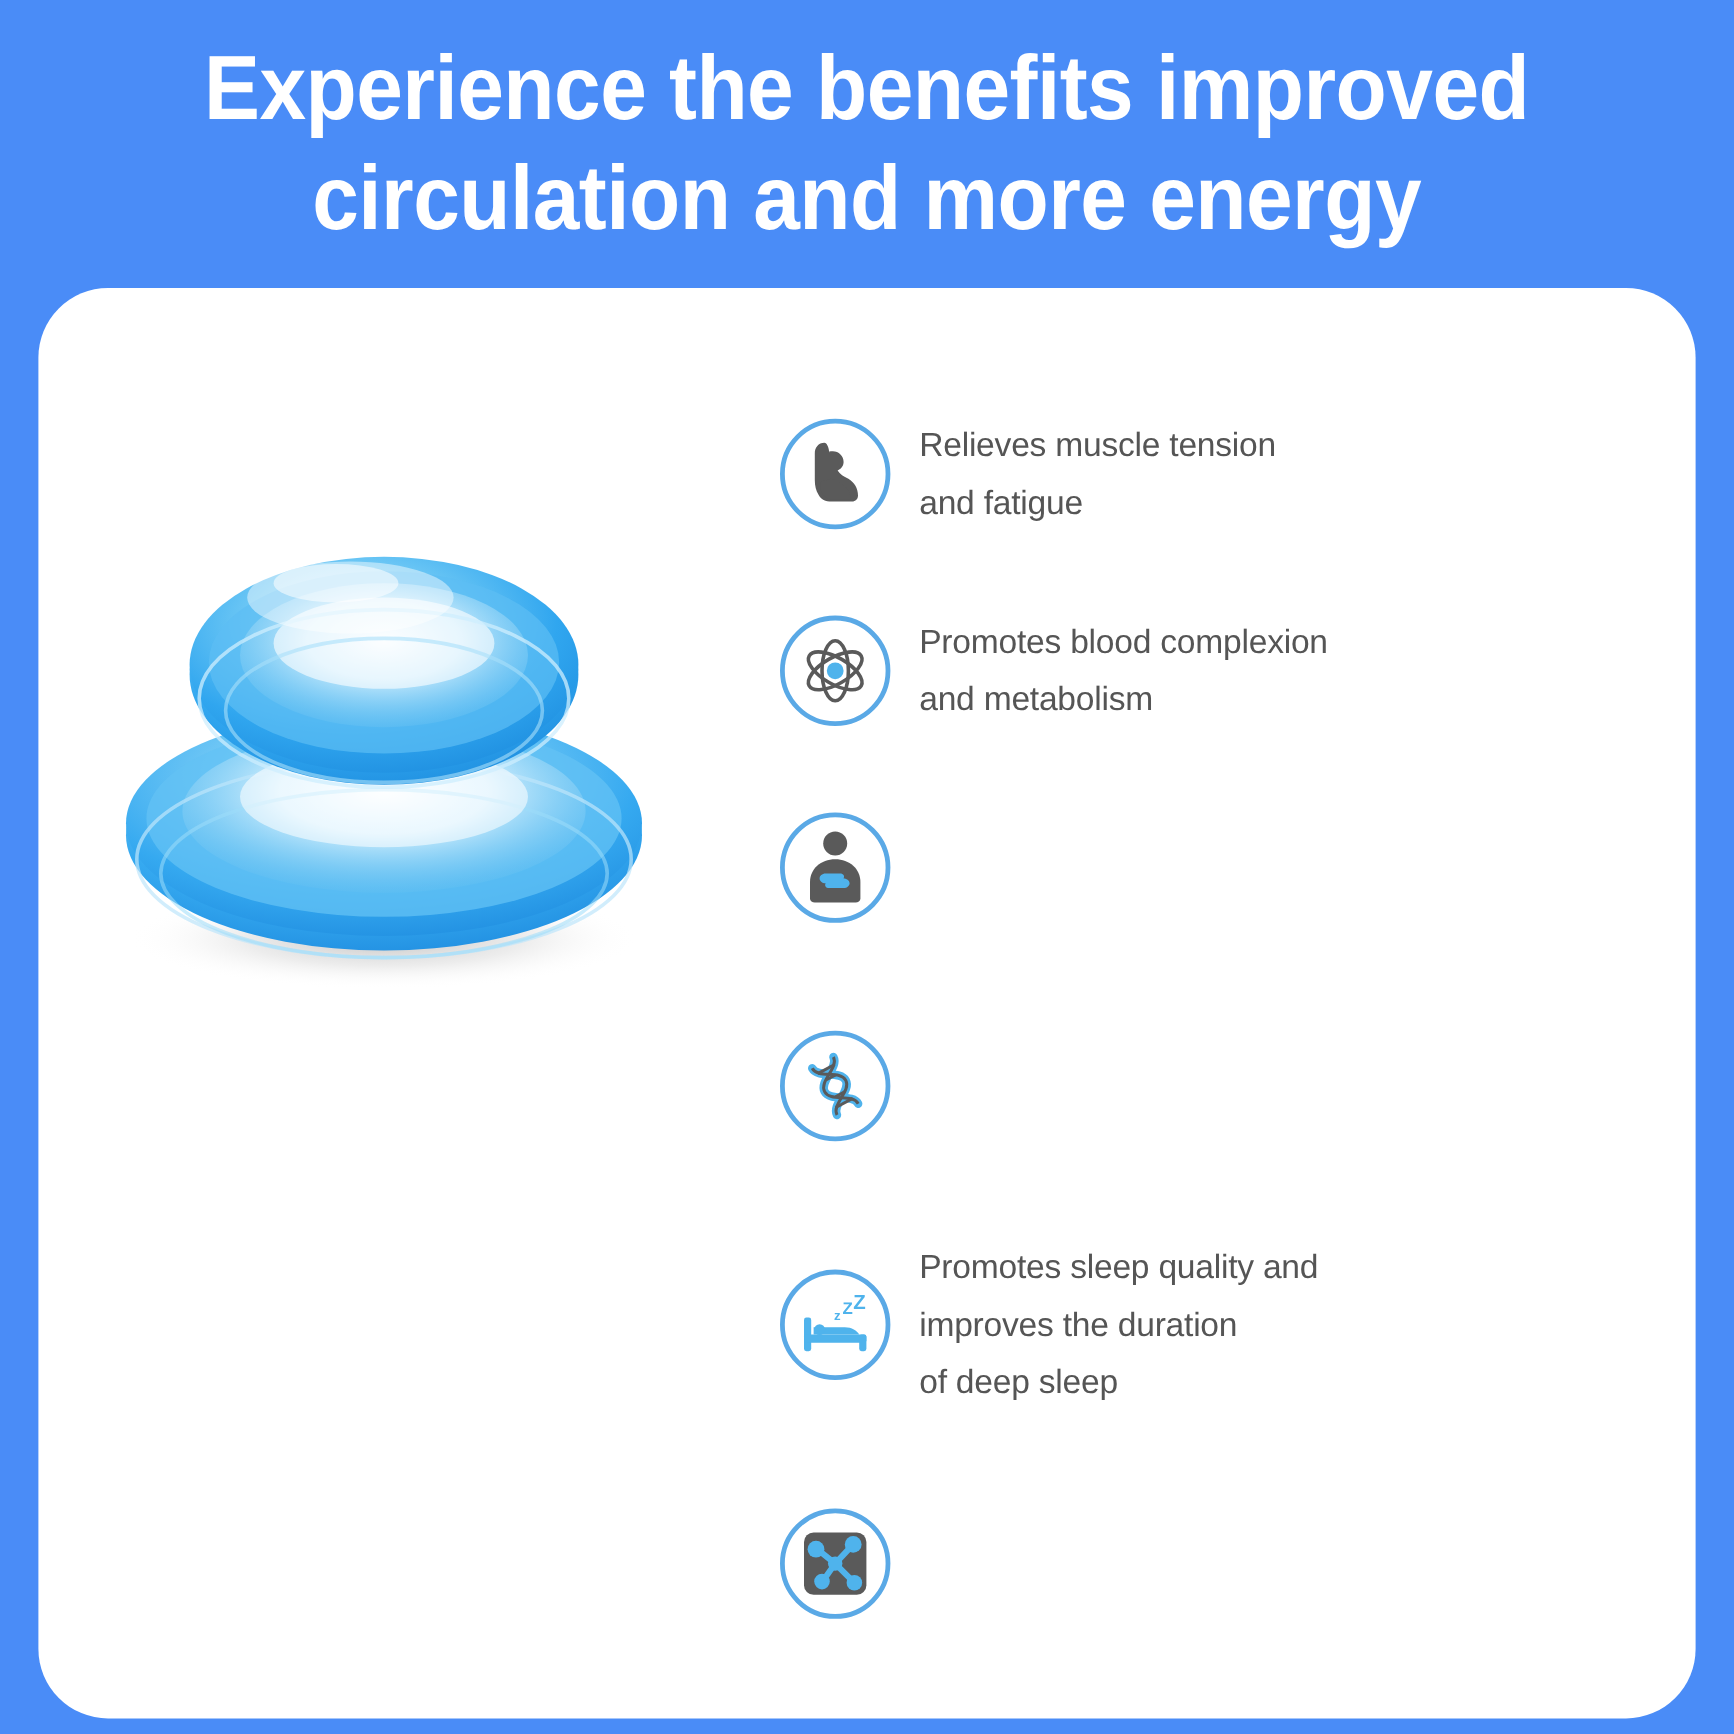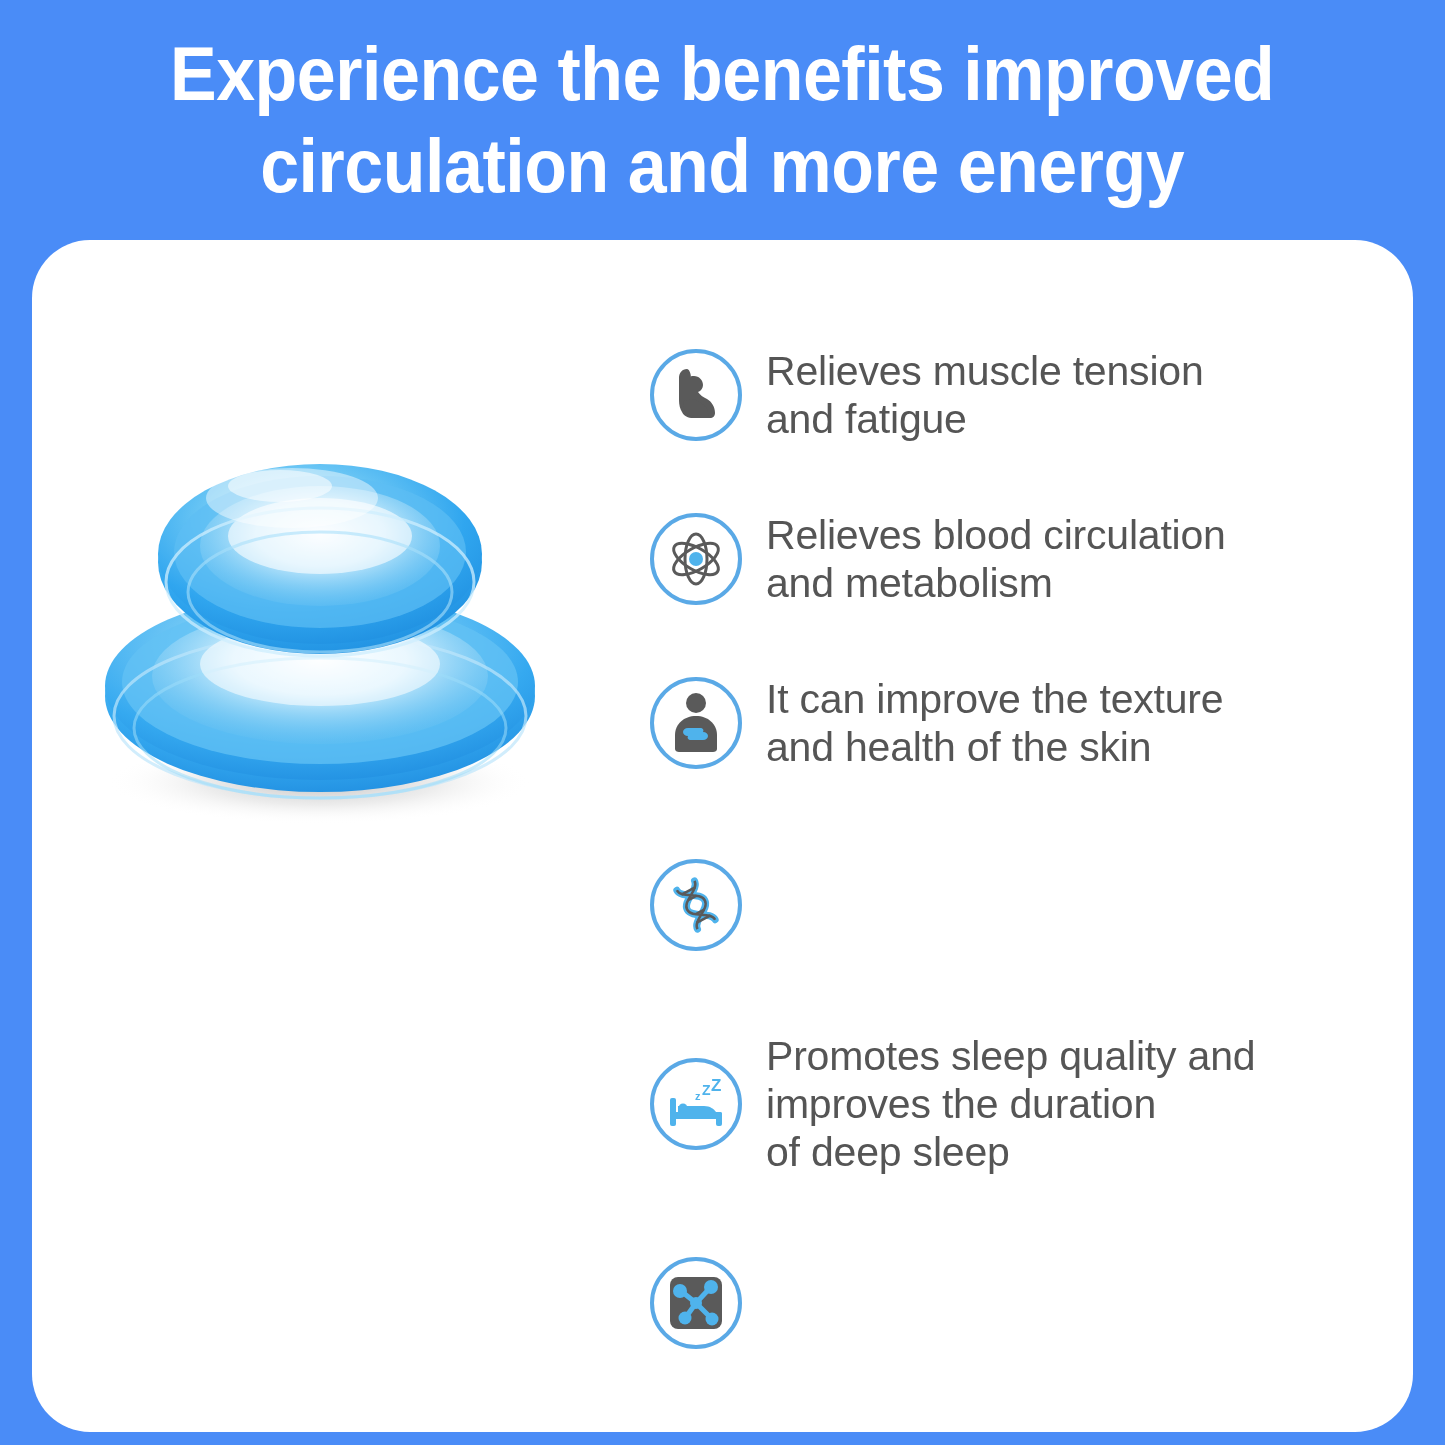--- a/index.html
+++ b/index.html
@@ -67,21 +67,21 @@
   }
   .benefit-icon {
     flex:0 0 auto;
     width:96px; height:96px;
     margin-right:22px;
     position:relative;
   }
   .benefit-icon svg { width:96px; height:96px; display:block; }
   .benefit-text {
     font-family:"Liberation Sans", sans-serif;
-    font-size:41px;
+    font-size:28px;
     line-height:48px;
     color:#555555;
     white-space:pre-line;
     letter-spacing:-0.2px;
   }
 
   
   .b-h2 { min-height:160px; }
   .b-h3 { min-height:195px; }
 </style>
@@ -180,35 +180,33 @@
         <svg viewBox="0 0 96 96" xmlns="http://www.w3.org/2000/svg">
           <circle cx="48" cy="48" r="44" fill="none" stroke="#5aa9e6" stroke-width="4"></circle>
           <g fill="none" stroke="#5a5a5a" stroke-width="3">
             <ellipse cx="48" cy="48" rx="11" ry="25"></ellipse>
             <ellipse cx="48" cy="48" rx="11" ry="25" transform="rotate(60 48 48)"></ellipse>
             <ellipse cx="48" cy="48" rx="11" ry="25" transform="rotate(120 48 48)"></ellipse>
           </g>
           <circle cx="48" cy="48" r="7" fill="#4fb3ec"></circle>
         </svg>
       </span>
-      <span class="benefit-text">Relieves blood circulation
+      <span class="benefit-text">Promotes blood complexion
 and metabolism</span>
     </div>
 
     <div class="benefit b-h2">
       <span class="benefit-icon">
         <svg viewBox="0 0 96 96" xmlns="http://www.w3.org/2000/svg">
           <circle cx="48" cy="48" r="44" fill="none" stroke="#5aa9e6" stroke-width="4"></circle>
           <circle cx="48" cy="28" r="10" fill="#5a5a5a"></circle>
           <path d="M48 41c-12 0-21 8-21 19v14c0 2 2 3 4 3h34c2 0 4-1 4-3V60c0-11-9-19-21-19z" fill="#5a5a5a"></path>
           <path d="M40 53c-3 0-5 2-5 4s2 4 5 4c-1 2 0 4 3 4h12c3 0 5-2 5-4s-2-4-5-4c1-2 0-4-3-4H40z" fill="#4fb3ec"></path>
         </svg>
       </span>
-      <span class="benefit-text">It can improve the texture
-and health of the skin</span>
     </div>
 
     <div class="benefit b-h3">
       <span class="benefit-icon">
         <svg viewBox="0 0 96 96" xmlns="http://www.w3.org/2000/svg">
           <circle cx="48" cy="48" r="44" fill="none" stroke="#5aa9e6" stroke-width="4"></circle>
           <g transform="rotate(-28 48 48)">
             <path d="M38 26c0 10 20 12 20 22s-20 12-20 22" fill="none" stroke="#4fb3ec" stroke-width="7" stroke-linecap="round"></path>
             <path d="M58 26c0 10-20 12-20 22s20 12 20 22" fill="none" stroke="#4fb3ec" stroke-width="7" stroke-linecap="round"></path>
             <path d="M38 26c0 10 20 12 20 22s-20 12-20 22" fill="none" stroke="#5a5a5a" stroke-width="2.5"></path>

